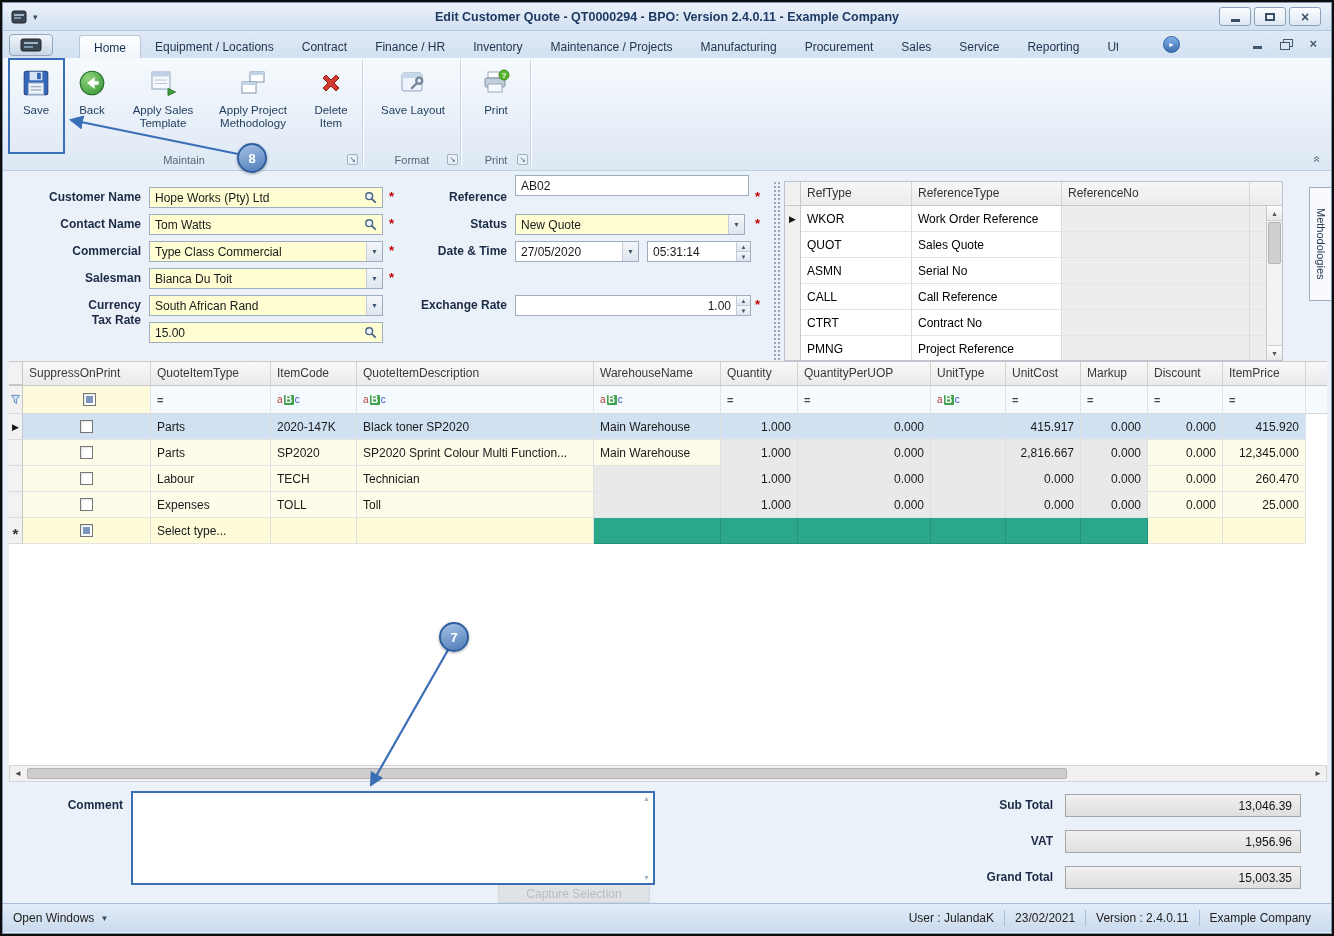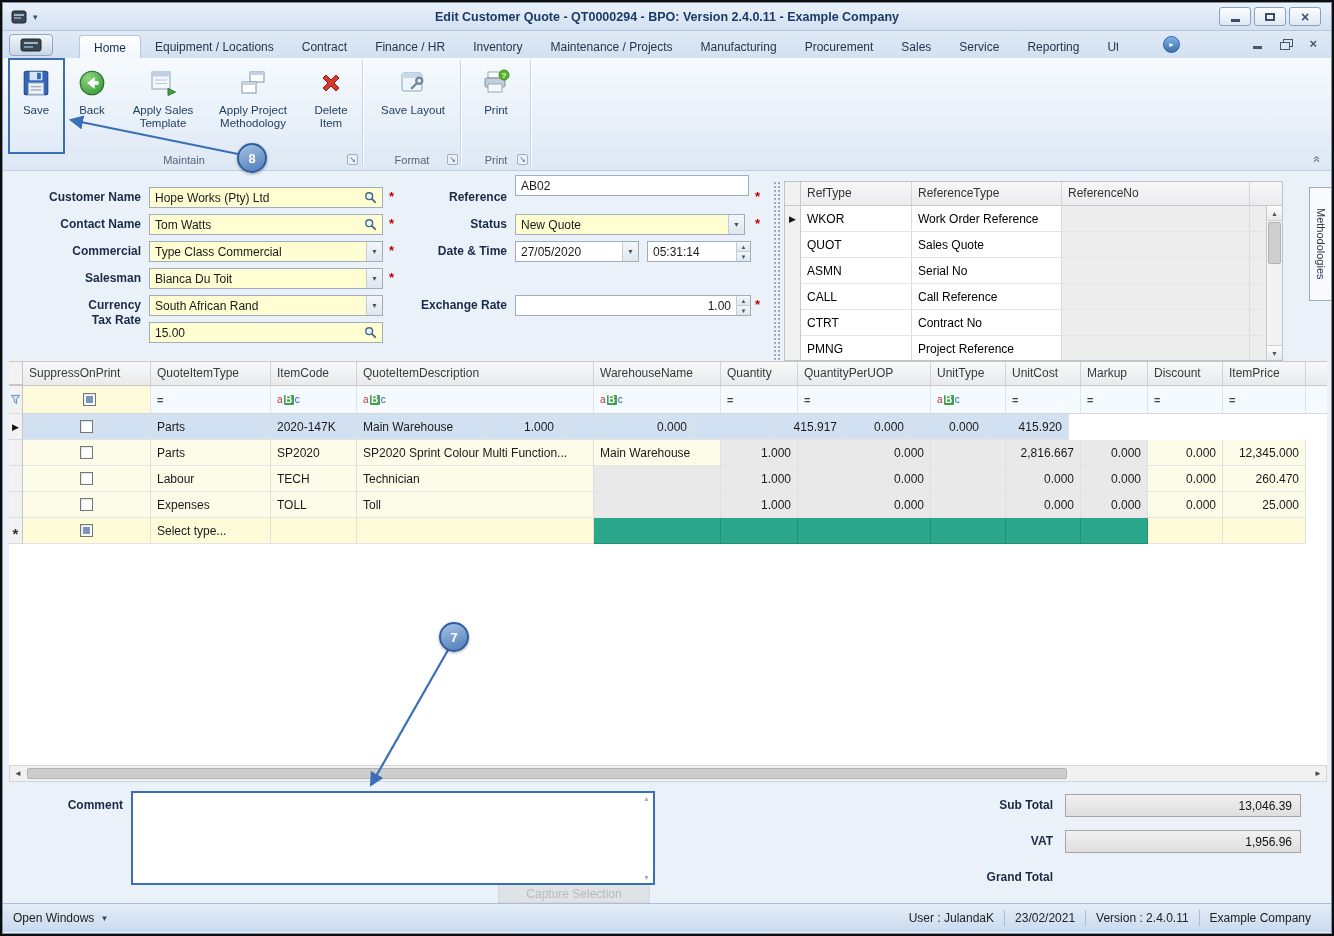--- a/index.html
+++ b/index.html
@@ -529,20 +529,21 @@
           </div>
           <div class="g-fc" style="border-right: none; flex: 0 0 21px; width: 21px;"></div>
         </div>
         <div class="g-row g-drow">
           <div class="g-gut" style="flex: 0 0 14px; width: 14px;">▶</div>
           <div class="g-dc center c-sel" style="flex: 0 0 128px; width: 128px;">
             <span class="cbx"></span>
           </div>
           <div class="g-dc c-sel" style="flex: 0 0 120px; width: 120px;">Parts</div>
           <div class="g-dc c-sel" style="flex: 0 0 86px; width: 86px;">2020-147K</div>
+          <div class="g-dc c-sel" style="flex: 0 0 237px; width: 237px;">Black toner SP2020</div>
           <div class="g-dc c-sel" style="flex: 0 0 127px; width: 127px;">Main Warehouse</div>
           <div class="g-dc num c-sel" style="flex: 0 0 77px; width: 77px;">1.000</div>
           <div class="g-dc num c-sel" style="flex: 0 0 133px; width: 133px;">0.000</div>
           <div class="g-dc c-sel" style="flex: 0 0 75px; width: 75px;"></div>
           <div class="g-dc num c-sel" style="flex: 0 0 75px; width: 75px;">415.917</div>
           <div class="g-dc num c-sel" style="flex: 0 0 67px; width: 67px;">0.000</div>
           <div class="g-dc num c-sel" style="flex: 0 0 75px; width: 75px;">0.000</div>
           <div class="g-dc num c-sel" style="flex: 0 0 83px; width: 83px;">415.920</div>
           <div class="g-dc c-fill" style="flex: 0 0 21px; width: 21px;"></div>
         </div>
@@ -638,20 +639,23 @@
 
   <div class="tlabel" style="left:910px;top:795px">Sub Total</div>
   <div class="tfld" style="top:791px">
         <span>13,046.39</span>
       </div>
   <div class="tlabel" style="left:910px;top:831px">VAT</div>
   <div class="tfld" style="top:827px">
         <span>1,956.96</span>
       </div>
   <div class="tlabel" style="left:910px;top:867px">Grand Total</div>
+  <div class="tfld" style="top:863px">
+        <span>15,003.35</span>
+      </div>
 
   <div id="statusbar">
     <div class="sb-left">
       <span>Open Windows</span>
       <span class="sb-caret">▼</span>
     </div>
     <div class="sb-right">
       <span class="sb-item">User : JulandaK</span>
       <span class="sb-sep"></span>
       <span class="sb-item">23/02/2021</span>

